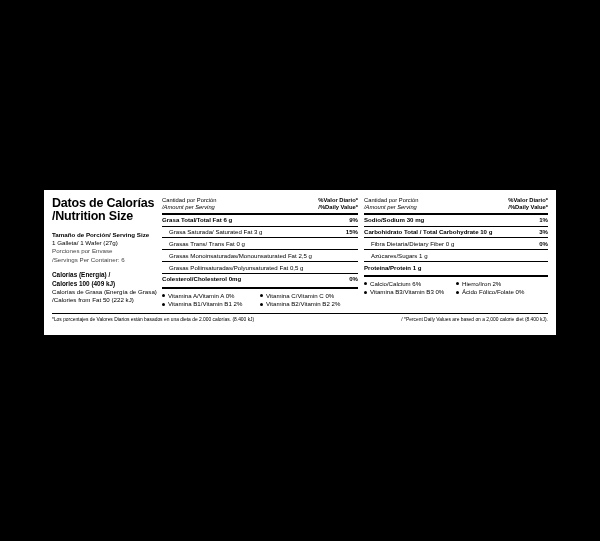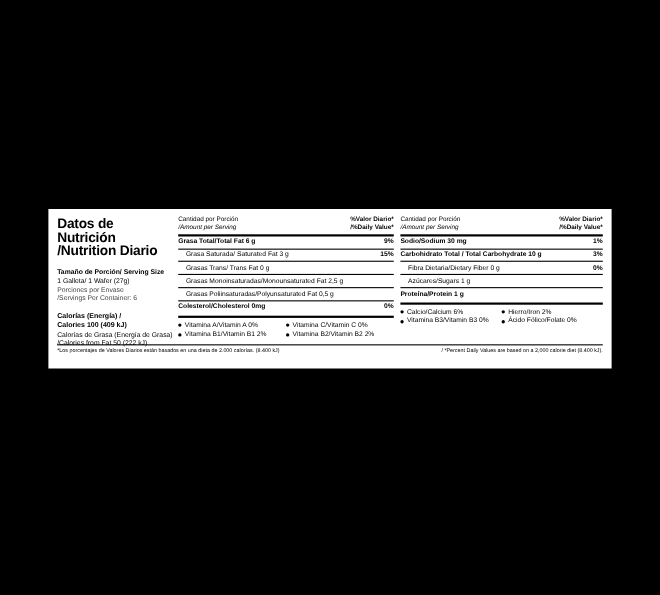--- a/index.html
+++ b/index.html
@@ -150,22 +150,22 @@
   .fn-inner span { display: inline-block; }
 </style>
 </head>
 <body>
 
 <div id="panel">
   <div class="cols">
 
     <div class="colleft">
       <div class="title">
-        <span>Datos de Nutrición</span>
-        <span class="l2">/Nutrition Diario</span>
+        <span>Datos de Calorías</span>
+        <span class="l2">/Nutrition Size</span>
       </div>
       <div class="serv-head">Tamaño de Porción/ Serving Size</div>
       <div class="serv-sub">1 Galleta/ 1 Wafer (27g)</div>
       <div class="serv-gray">Porciones por Envase</div>
       <div class="serv-gray">/Servings Per Container:  6</div>
       <div class="spacer6"></div>
       <div class="cal-head">Calorías (Energía) /</div>
       <div class="cal-head">Calories 100 (409 kJ)</div>
       <div class="cal-sub">Calorías de Grasa (Energía de Grasa)</div>
       <div class="cal-sub">/Calories from Fat 50 (222 kJ)</div>

